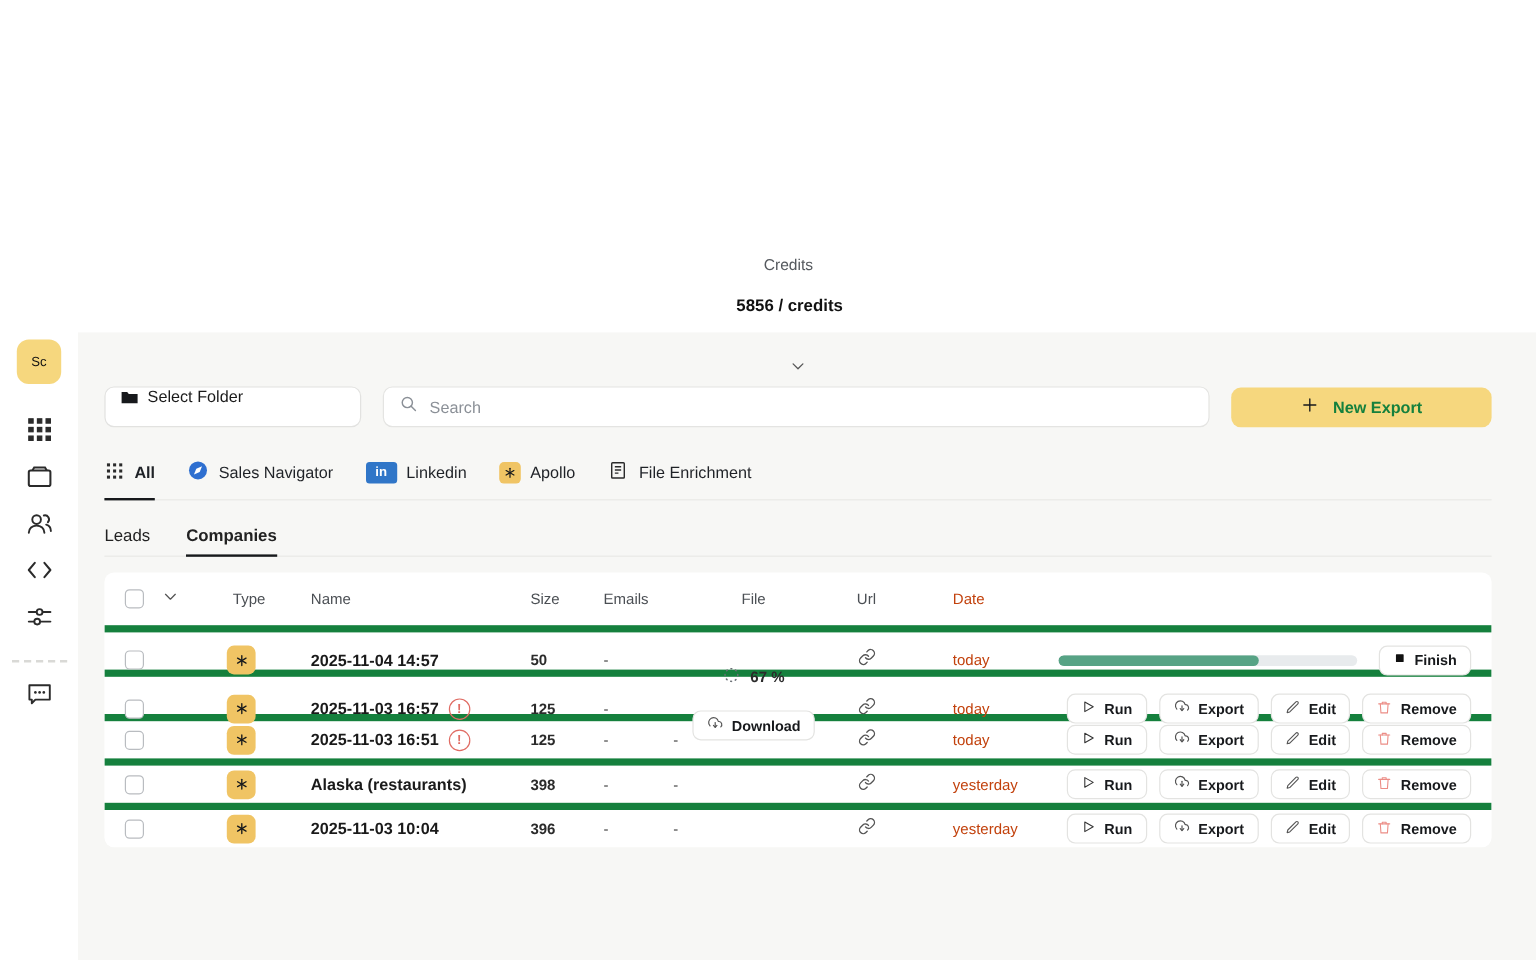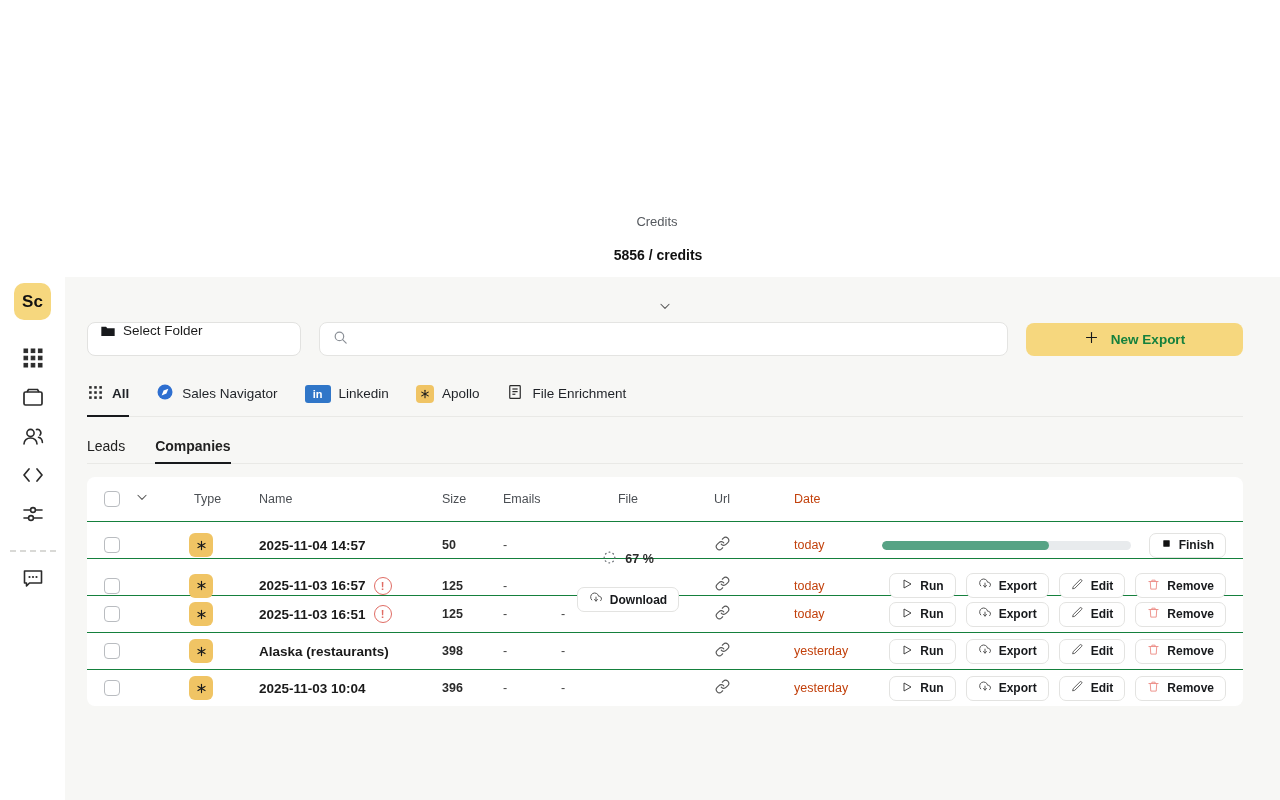--- a/index.html
+++ b/index.html
@@ -3,21 +3,21 @@
 <meta charset="utf-8">
 <style>
   * { margin:0; padding:0; box-sizing:border-box; }
   html,body { width:1280px; height:800px; background:#ffffff;
     font-family:"Liberation Sans", sans-serif; color:#1a1a1a; overflow:hidden; }
   .app { position:absolute; left:0; top:277px; width:1280px; height:523px; display:flex; }
 
   
   .sidebar { width:65px; background:#ffffff; display:flex; flex-direction:column; align-items:center; }
   .logo { width:37px; height:37px; margin-top:6px; border-radius:10px; background:var(--accent_yellow);
-    display:flex; align-items:center; justify-content:center; font-weight:bold; font-size:17px; color:#111; }
+    display:flex; align-items:center; justify-content:center; font-weight:normal; font-size:11px; color:#111; }
   .nav-icons { display:flex; flex-direction:column; align-items:center; margin-top:28px; gap:15px; }
   .nav-ic { width:24px; height:24px; display:flex; align-items:center; justify-content:center; cursor:pointer; }
   .nav-ic svg { stroke:#2b2b2b; }
   .side-divider { width:46px; border-top:2px dashed #d9d9d6; margin-top:22px; }
   .chat-wrap { margin-top:16px; }
 
   
   .main { flex:1; background:#f7f7f5; padding:10px 37px 0 22px; }
 
   .top-row { display:flex; justify-content:flex-end; align-items:center; height:30px; gap:18px;flex-direction:column; }
@@ -45,21 +45,21 @@
   .tab.active { font-weight:bold; border-bottom-color:#17191c; }
 
   .subtabs { display:flex; gap:30px; margin-top:21px; border-bottom:1px solid #e9e9e6; }
   .subtab { font-size:14px; padding-bottom:8px; color:#222; cursor:pointer;
     border-bottom:2px solid transparent; margin-bottom:-1px; }
   .subtab.active { font-weight:bold; border-bottom-color:#17191c; }
 
   
   .card { margin-top:13px; background:#fff; border-radius:8px; overflow:hidden; }
   .tr { display:grid; grid-template-columns:38px 34px 100px 183px 61px 58px 134px 54px 116px 1fr;
-    align-items:center; height:37px; border-top:1px solid #15803d; }
+    align-items:center; height:37px; border-top:6px solid #15803d; }
   .tr.head { height:44px; border-top:none; }
   .th { font-size:12.5px; color:#4b4f54; }
   .th.c, .td.c { text-align:center; }
   .cb { width:16px; height:16px; border:1.5px solid #b9bcc0; border-radius:4px; margin-left:17px;
     background:#fff; cursor:pointer; }
   .chev-cell { display:flex; justify-content:center; cursor:pointer; }
   .type-ic { width:24px; height:24px; margin-left:30px; border-radius:6px; background:var(--apollo_yellow);
     display:flex; align-items:center; justify-content:center; }
   .th-type { margin-left:35px; }
   .name { font-size:13.5px; font-weight:bold; display:flex; align-items:center; gap:8px; }
@@ -245,20 +245,21 @@
       <div class="select-folder">
         <span><svg width="16" height="16" viewBox="0 0 24 24" fill="#17191c">
               <use href="#i-folder-solid"></use>
             </svg></span>
         <span>Select Folder</span>
       </div>
       <div class="search-box">
         <span><svg width="17" height="17" viewBox="0 0 24 24" stroke="#8b9097">
               <use href="#i-search"></use>
             </svg></span>
+        <input placeholder="Search" style="">
       </div>
       <button class="new-export">
         <span><svg width="15" height="15" viewBox="0 0 24 24" stroke="#17191c">
               <use href="#i-plus"></use>
             </svg></span>
         <span>New Export</span>
       </button>
     </div>
 
     <div class="tabs">

